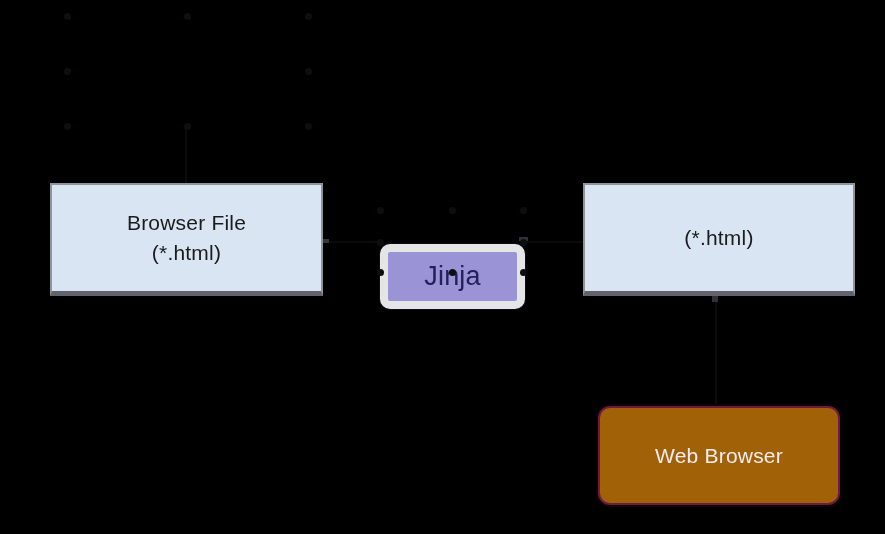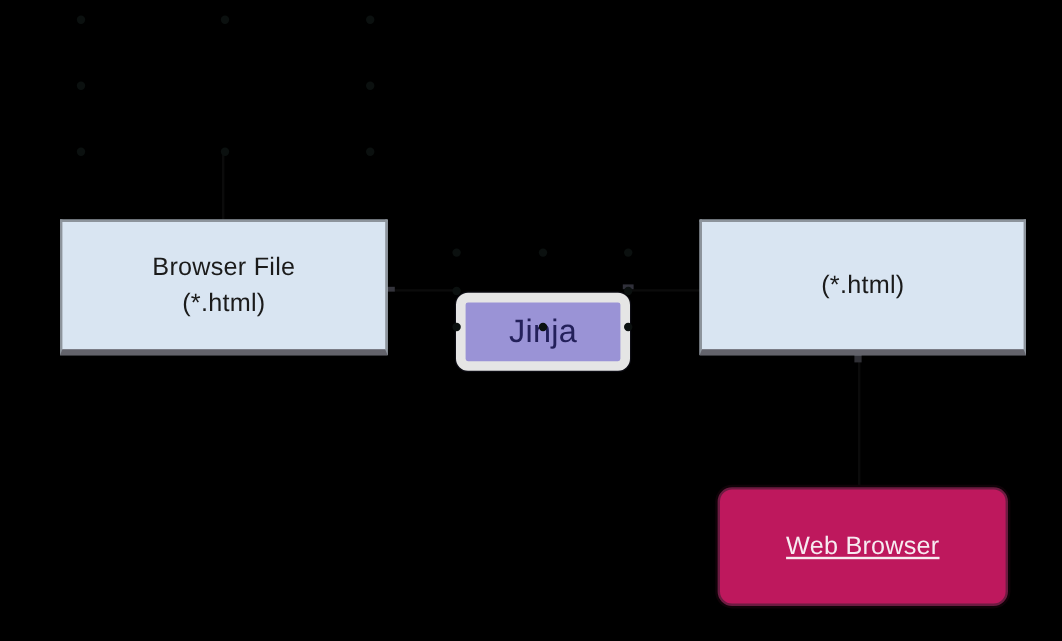--- a/index.html
+++ b/index.html
@@ -36,23 +36,23 @@
   }
   
   #node-rendered{
     left:583px;top:183px;width:272px;height:113px;
     background:#d9e5f2;border:2px solid #8d949c;border-bottom:5px solid #63636b;
     color:#1b1b1b;font-size:21px;line-height:30px;
   }
   
   #node-browser{
     left:598px;top:406px;width:242px;height:99px;
-    background:#be185d;border:2px solid #6d1b41;border-radius:12px;
+    background:#a16207;border:2px solid #6d1b41;border-radius:12px;
     box-shadow:0 0 0 2px #100308;
-    color:#f7ebf1;font-size:21px;text-decoration:underline;
+    color:#f7ebf1;font-size:21px;
   }
 
   
   .connector{position:absolute;background:#0b0b0b;}
   #conn-python-template{left:185px;top:127px;width:2px;height:56px;}
   #conn-template-jinja{left:323px;top:241px;width:57px;height:2px;}
   #conn-jinja-rendered{left:525px;top:241px;width:58px;height:2px;}
   #conn-rendered-browser{left:715px;top:296px;width:2px;height:110px;}
 
   

